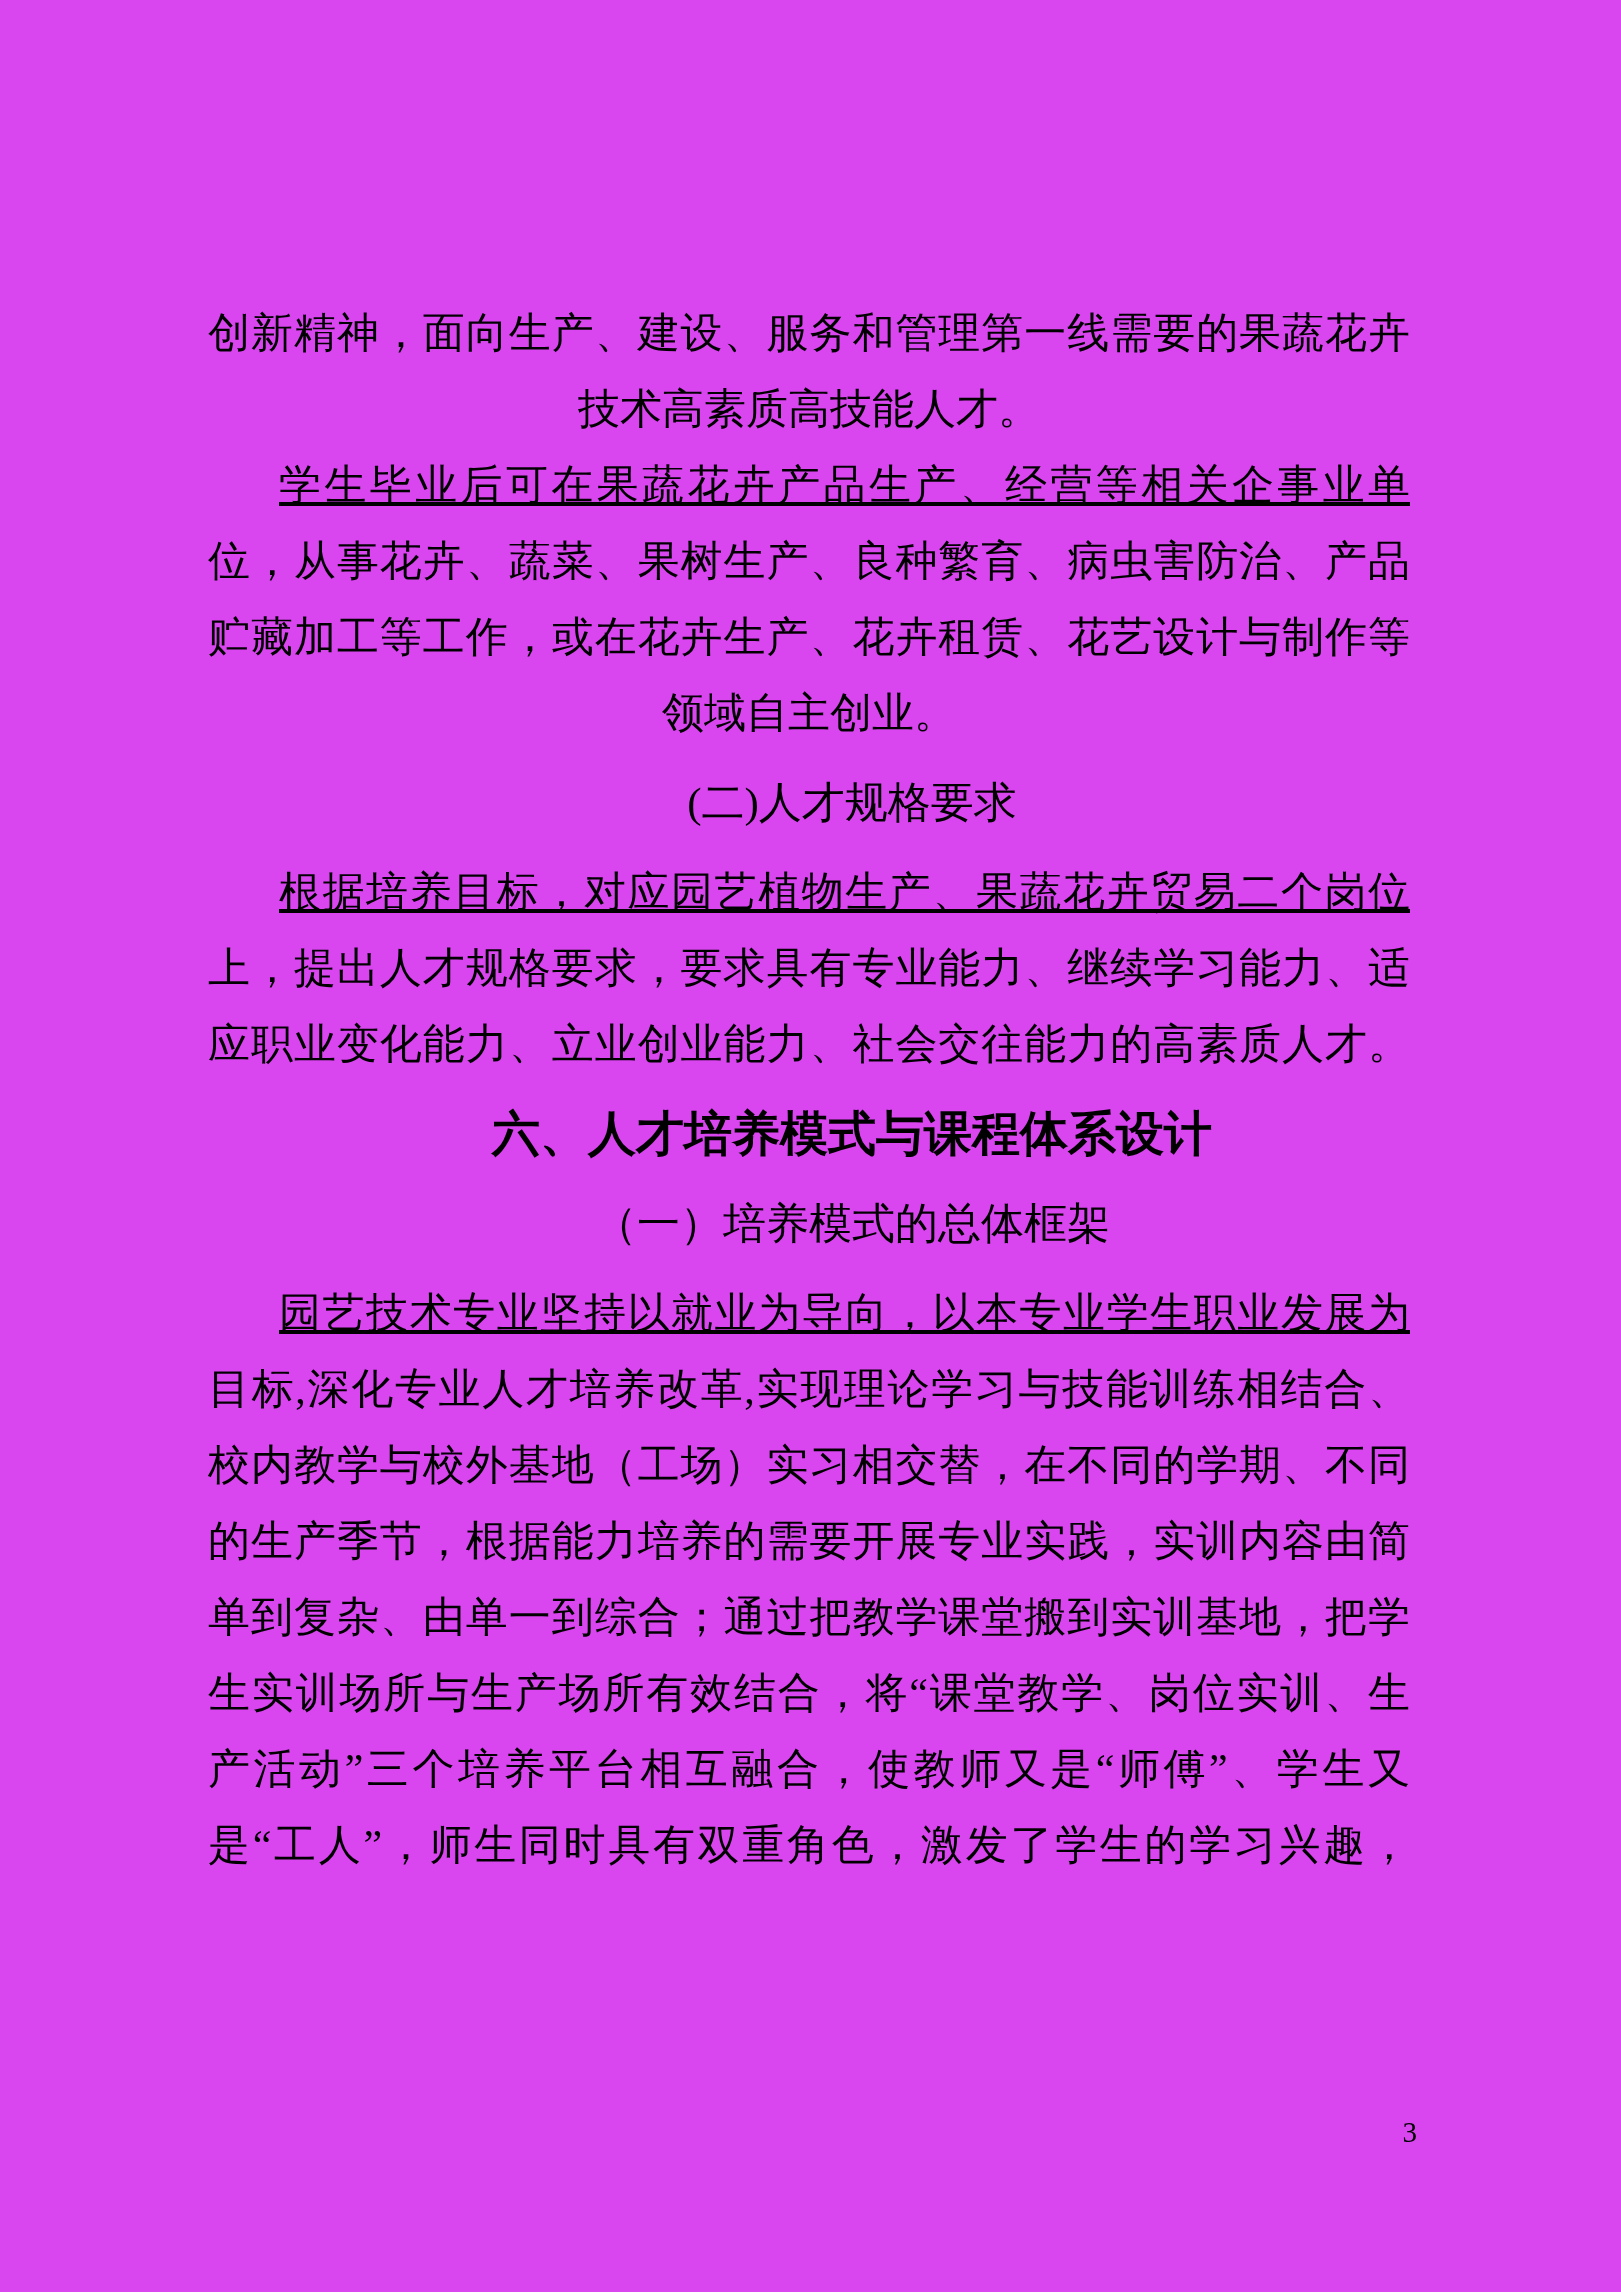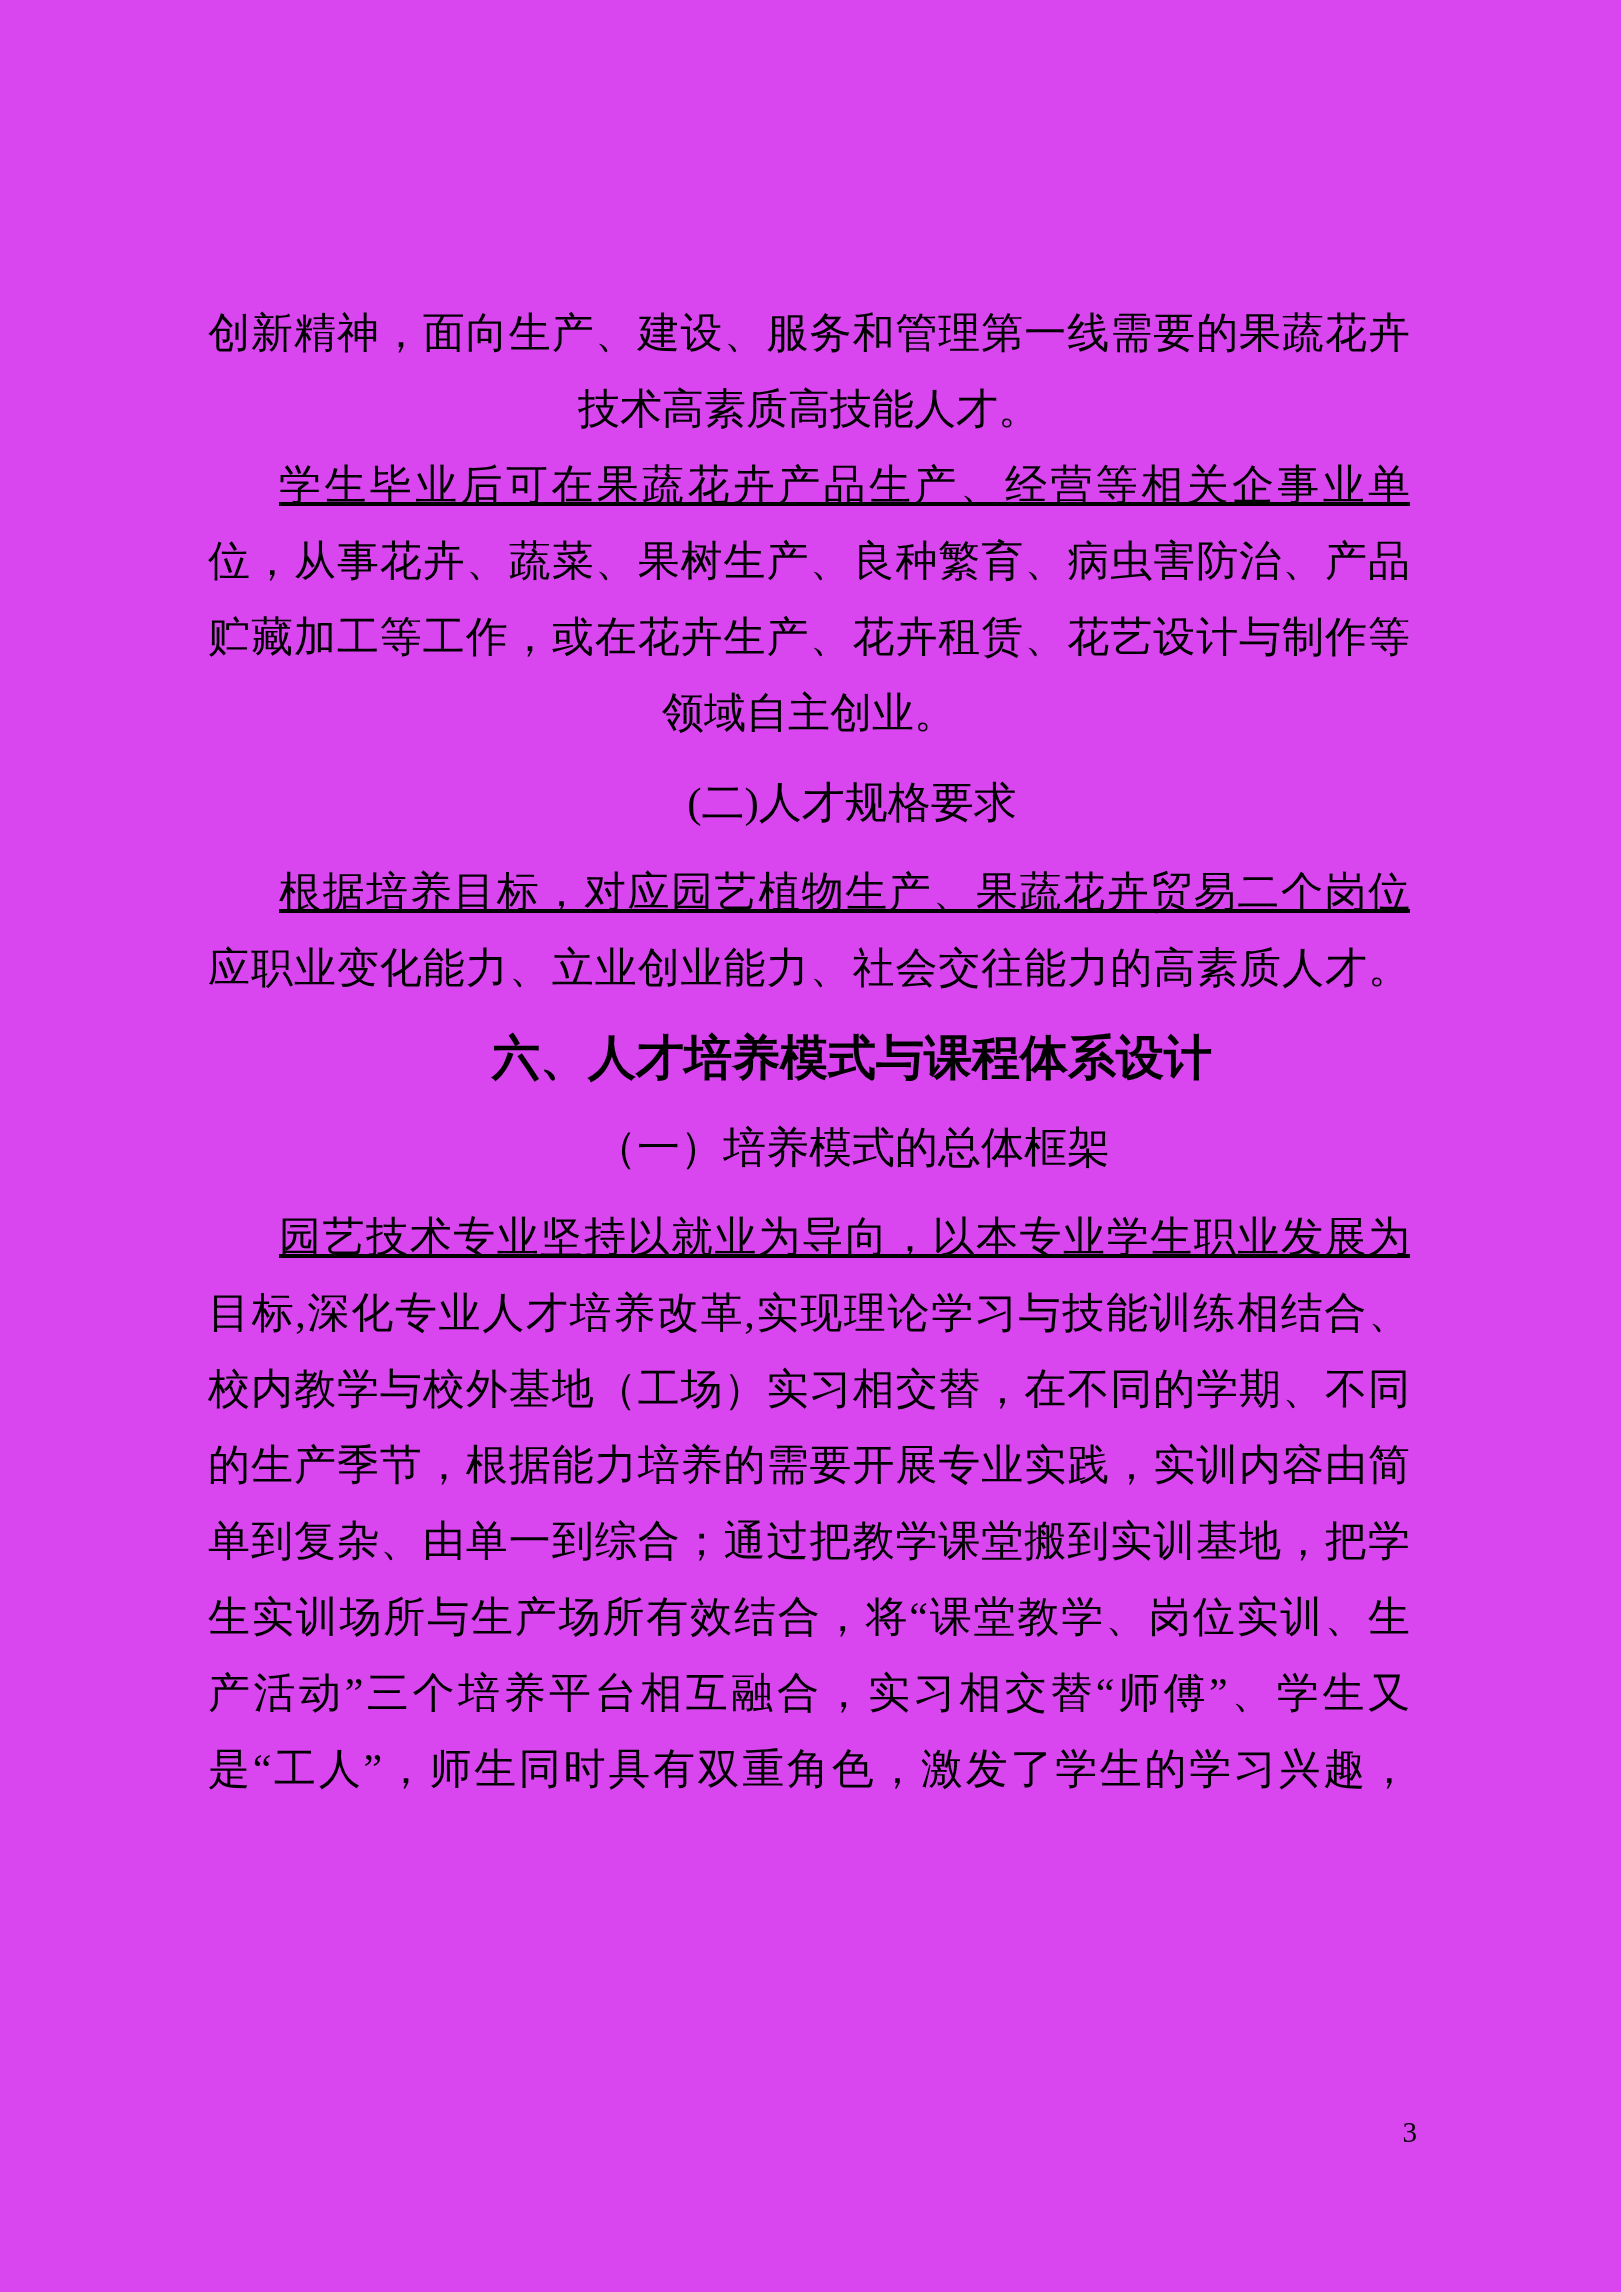--- a/index.html
+++ b/index.html
@@ -67,27 +67,28 @@
 <div class="page">
   <div class="doc-body" id="doc-body">
       <div class="line body justify">创新精神，面向生产、建设、服务和管理第一线需要的果蔬花卉</div>
       <div class="line body">技术高素质高技能人才。</div>
       <div class="line body indent justify">学生毕业后可在果蔬花卉产品生产、经营等相关企事业单</div>
       <div class="line body justify">位，从事花卉、蔬菜、果树生产、良种繁育、病虫害防治、产品</div>
       <div class="line body justify">贮藏加工等工作，或在花卉生产、花卉租赁、花艺设计与制作等</div>
       <div class="line body">领域自主创业。</div>
       <div class="line kai-heading">(二)人才规格要求</div>
       <div class="line body indent justify">根据培养目标，对应园艺植物生产、果蔬花卉贸易二个岗位</div>
+      <div class="line body justify">上，提出人才规格要求，要求具有专业能力、继续学习能力、适</div>
       <div class="line body justify">应职业变化能力、立业创业能力、社会交往能力的高素质人才。</div>
       <div class="line hei-heading">六、人才培养模式与课程体系设计</div>
       <div class="line kai-heading">（一）培养模式的总体框架</div>
       <div class="line body indent justify">园艺技术专业坚持以就业为导向，以本专业学生职业发展为</div>
       <div class="line body justify">目标,深化专业人才培养改革,实现理论学习与技能训练相结合、</div>
       <div class="line body justify">校内教学与校外基地（工场）实习相交替，在不同的学期、不同</div>
       <div class="line body justify">的生产季节，根据能力培养的需要开展专业实践，实训内容由简</div>
       <div class="line body justify">单到复杂、由单一到综合；通过把教学课堂搬到实训基地，把学</div>
       <div class="line body justify">生实训场所与生产场所有效结合，将“课堂教学、岗位实训、生</div>
-      <div class="line body justify">产活动”三个培养平台相互融合，实习相交替“师傅”、学生又</div>
+      <div class="line body justify">产活动”三个培养平台相互融合，使教师又是“师傅”、学生又</div>
       <div class="line body justify">是“工人”，师生同时具有双重角色，激发了学生的学习兴趣，</div>
     </div>
   <div class="page-number">3</div>
 </div>
 
 
 </body></html>

